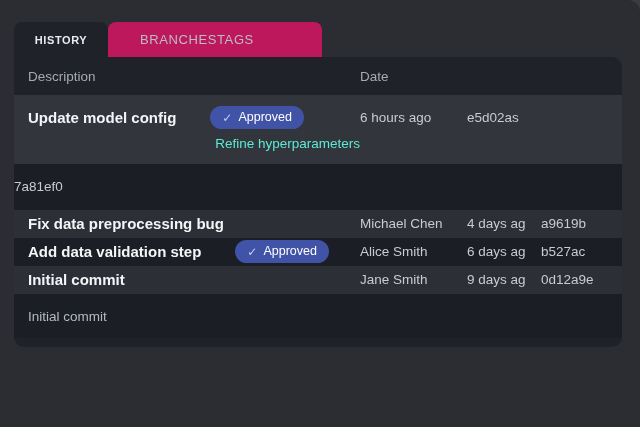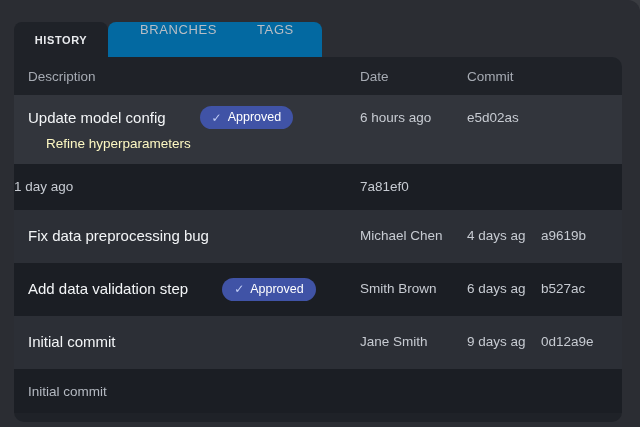--- a/index.html
+++ b/index.html
@@ -14,56 +14,56 @@
     background:#2b2d33;border-radius:0 12px 0 0;
   }
   
   .tabbar{display:flex;padding:22px 0 0 14px;height:35px;}
   .tab-active{
     width:94px;height:35px;background:#1f2228;border-radius:8px 8px 0 0;
     display:flex;align-items:center;justify-content:center;
     color:#e9ebee;font-size:11px;font-weight:700;letter-spacing:.6px;cursor:default;
   }
   .tabgroup{
-    width:214px;height:35px;background:#0369a1;border-radius:8px 8px 0 0;
-    display:flex;align-items:flex-start;box-sizing:border-box;
-    padding:0 22px 0 32px;gap:40px;
+    width:214px;height:35px;background:#be185d;border-radius:8px 8px 0 0;
+    display:flex;align-items:center;box-sizing:border-box;
+    padding:0 22px 0 32px;
   }
   .tab-inactive{
     color:#b9bdc4;font-size:13px;letter-spacing:.6px;white-space:nowrap;cursor:default;
   }
   
   .panel{
     margin-left:14px;width:608px;box-sizing:border-box;
     background:#1f2228;border-radius:0 10px 10px 10px;
     padding-bottom:9px;
   }
   .grid{display:grid;grid-template-columns:346px 107px 74px 81px;}
   .thead{height:38px;align-items:center;}
   .th{color:#a6abb3;font-size:13.5px;padding-right:8px;white-space:nowrap;}
   .th-desc{padding-left:14px;}
   .cell{
     color:#c7cbd2;font-size:13.5px;padding-right:8px;
     line-height:1.45;white-space:nowrap;overflow:hidden;
   }
   .cell-wrap{white-space:normal;}
-  .row-single{height:53px;align-items:center;}
+  .row-single{height:28px;align-items:center;}
   .row-last{height:44px;}
   .row-double{padding:11px 0 13px;align-items:start;}
   .row-double .cell{margin-top:2px;}
   .bg-sel{background:#32353c;}
   .bg-light{background:#2c2f36;}
   .bg-dark{background:#1b1e24;}
   .desc{padding-left:14px;min-width:0;}
   .title-line{display:flex;align-items:center;}
   .title{
-    color:#f3f5f7;font-size:15px;font-weight:400;line-height:1.2;white-space:nowrap;
+    color:#f3f5f7;font-size:15px;font-weight:700;line-height:1.2;white-space:nowrap;
   }
   .subtitle{
-    color:#fef9c3;font-size:13.5px;margin-top:7px;padding-left:18px;white-space:nowrap;
+    color:#5eead4;font-size:13.5px;margin-top:7px;padding-left:18px;white-space:nowrap;text-align:right;
   }
   .plain-text{color:#b5bac2;font-size:13.5px;}
   .badge{
     margin-left:34px;height:23px;display:inline-flex;align-items:center;
     background:#4053a6;border-radius:12px;padding:0 12px;gap:6px;flex:none;
   }
   .badge .check{color:#c3cff7;font-size:12px;line-height:1;}
   .badge .blabel{color:#ffffff;font-size:12.5px;line-height:1;}
 </style>
 </head>
@@ -77,61 +77,59 @@
       <div class="tab-inactive">BRANCHES</div>
       <div class="tab-inactive">TAGS</div>
     </div>
   </div>
 
   <div class="panel">
 
     <div class="grid thead">
       <div class="th th-desc">Description</div>
       <div class="th">Date</div>
-      <div class="th">Commit</div>
     </div>
 
     <div class="grid row-double bg-sel">
       <div class="desc">
         <div class="title-line">
           <span class="title">Update model config</span>
           <span class="badge">
             <span class="check">✓</span>
             <span class="blabel">Approved</span>
           </span>
         </div>
         <div class="subtitle">Refine hyperparameters</div>
       </div>
       <div class="cell cell-wrap">6 hours ago</div>
       <div class="cell">e5d02as</div>
     </div>
 
     <div class="grid row-double bg-dark">
-      <div class="cell">1 day ago</div>
       <div class="cell">7a81ef0</div>
     </div>
 
     <div class="grid row-single bg-light">
       <div class="desc">
         <span class="title">Fix data preprocessing bug</span>
       </div>
       <div class="cell">Michael Chen</div>
       <div class="cell">4 days ag</div>
       <div class="cell">a9619b</div>
     </div>
 
     <div class="grid row-single bg-dark">
       <div class="desc title-line">
         <span class="title">Add data validation step</span>
         <span class="badge">
           <span class="check">✓</span>
           <span class="blabel">Approved</span>
         </span>
       </div>
-      <div class="cell">Smith Brown</div>
+      <div class="cell">Alice Smith</div>
       <div class="cell">6 days ag</div>
       <div class="cell">b527ac</div>
     </div>
 
     <div class="grid row-single bg-light">
       <div class="desc">
         <span class="title">Initial commit</span>
       </div>
       <div class="cell">Jane Smith</div>
       <div class="cell">9 days ag</div>

